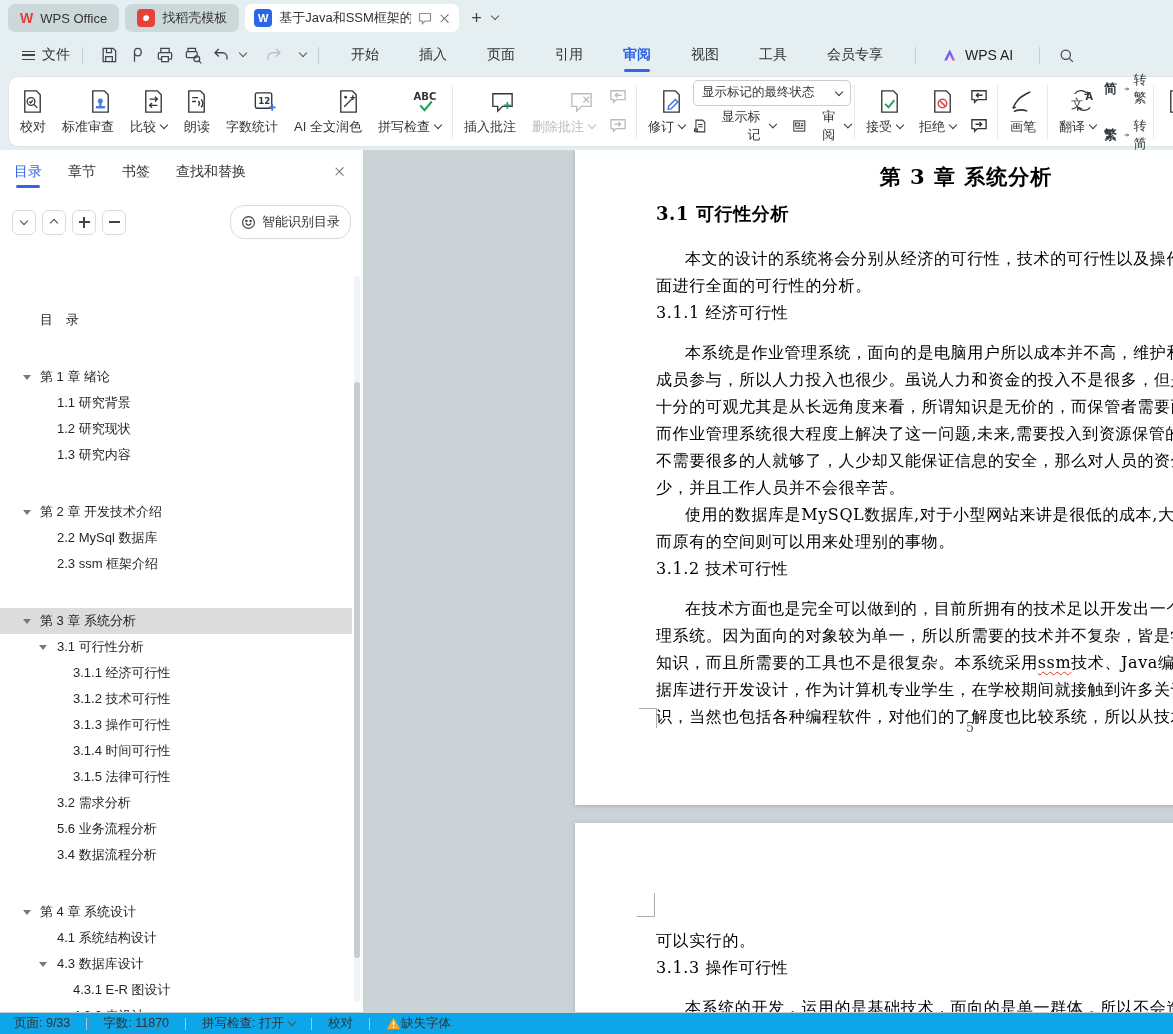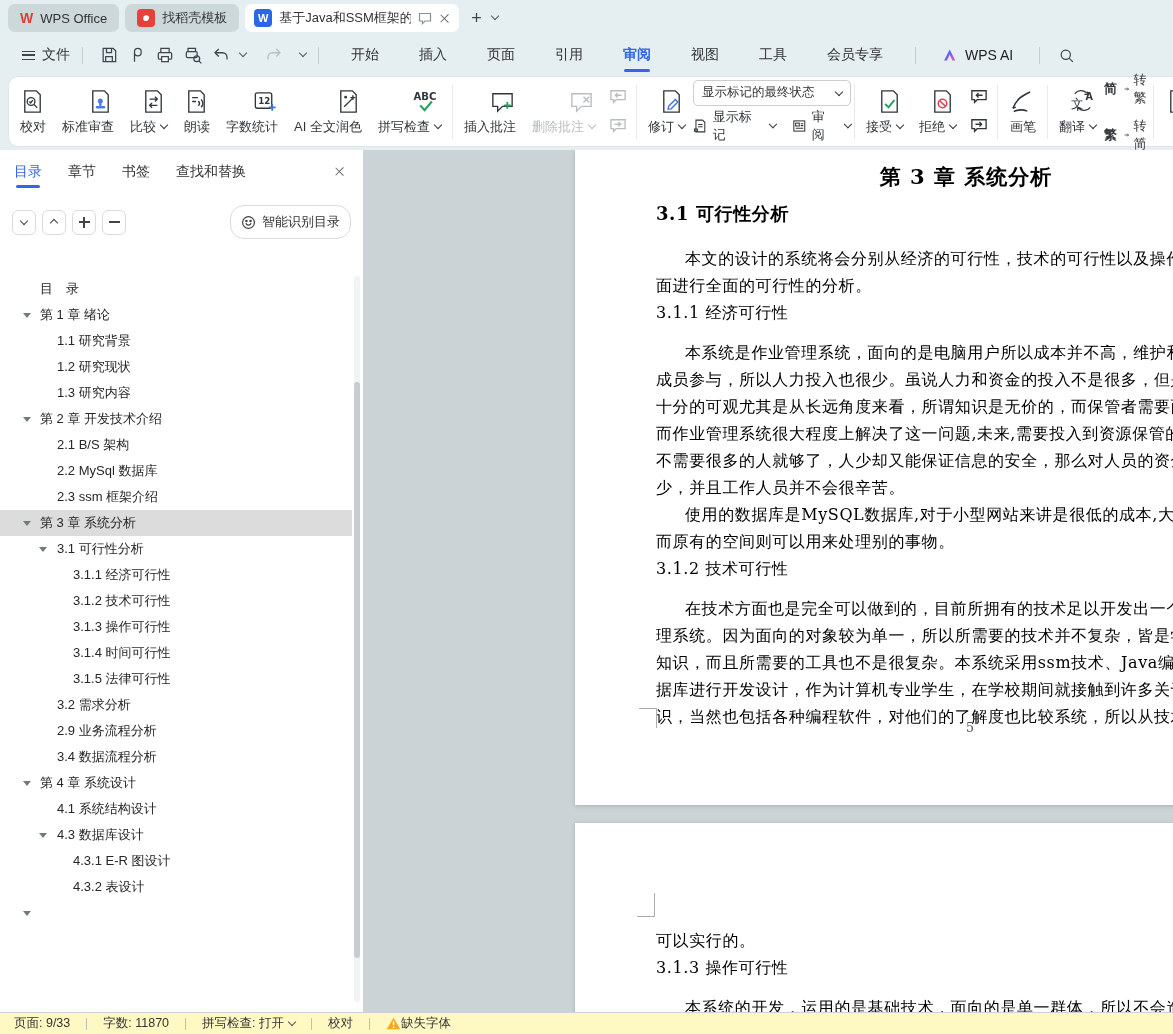--- a/index.html
+++ b/index.html
@@ -44,21 +44,21 @@
   
   .ribbon{position:absolute;top:76px;left:8px;right:-16px;height:71px;background:#fff;border:1px solid #dfe5e8;border-radius:10px;display:flex;align-items:center;padding:0 2px;}
   .rbtn{display:flex;flex-direction:column;align-items:flex-end;justify-content:center;gap:3px;padding:0 8px;height:64px;font-size:13px;color:#30363b;white-space:nowrap;}
   .rbtn .lbl{display:flex;align-items:center;}
   .rbtn.disabled{color:var(--disabled);}
   .rsep{width:1px;height:54px;background:#e6eaec;margin:0 3px;flex:none;}
   .minicol{display:flex;flex-direction:column;gap:13px;padding:0 6px;color:#30363b;}
   .minicol.dim{color:var(--disabled);}
   .rcol{display:flex;flex-direction:column;gap:2px;justify-content:center;height:64px;}
   .rselect{width:158px;height:26px;border:1px solid #c9ced2;border-radius:5px;display:flex;align-items:center;font-size:12.5px;color:#333;padding:0 8px;justify-content:space-between;background:#fff;}
-  .hrow{display:flex;align-items:center;gap:16px;}
+  .hrow{display:flex;align-items:center;gap:16px;text-align:right;}
   .hbtn{display:flex;align-items:center;gap:5px;font-size:13px;color:#30363b;}
   .convrow{display:flex;align-items:center;gap:4px;font-size:13px;color:#30363b;}
   .convrow .zh{font-size:13px;font-weight:bold;position:relative;margin-right:3px;}
   .corner{position:absolute;right:6px;bottom:4px;width:6px;height:6px;border-right:1.3px solid #9aa2a7;border-bottom:1.3px solid #9aa2a7;}
   .g67wrap{position:relative;display:flex;align-items:center;height:71px;}
 
   
   .sidebar{position:absolute;top:150px;left:0;width:363px;bottom:22px;background:#fff;}
   .stabs{display:flex;gap:26px;padding:13px 0 0 14px;font-size:14px;align-items:center;}
   .stab{padding-bottom:7px;position:relative;}
@@ -67,48 +67,48 @@
   .sclose{position:absolute;right:18px;top:16px;}
   .toolsrow{position:absolute;top:55px;left:12px;right:12px;display:flex;align-items:center;gap:6px;}
   .sqbtn{width:24px;height:25px;border:1px solid #d8dcde;border-radius:6px;background:#fff;display:flex;align-items:center;justify-content:center;color:#444;}
   .plusi{position:relative;width:11px;height:11px;}
   .plusi::before{content:'';position:absolute;left:4.8px;top:0;width:1.5px;height:11px;background:#444;}
   .plusi::after{content:'';position:absolute;left:0;top:4.8px;width:11px;height:1.5px;background:#444;}
   .minusi{width:11px;height:1.5px;background:#444;}
   .smart{margin-left:auto;height:27px;border:1px solid #d8dcde;border-radius:14px;display:flex;align-items:center;gap:6px;padding:16px 10px;font-size:13px;background:#fff;}
   .toc{position:absolute;top:126px;left:0;right:11px;}
   .toc-row{height:26px;display:flex;align-items:center;font-size:13px;color:#262626;position:relative;}
-  .toc-row.lv0{padding-left:40px;} .toc-row.lv1{padding-left:57px;} .toc-row.lv2{padding-left:73px;}
+  .toc-row.lv0{padding-left:40px;margin-top:31px;} .toc-row.lv1{padding-left:57px;} .toc-row.lv2{padding-left:73px;}
   .tri{display:none;position:absolute;top:10.5px;width:0;height:0;border-left:4px solid transparent;border-right:4px solid transparent;border-top:5px solid #6f7b80;}
   .toc-row.has-arrow .tri{display:block;}
   .toc-row.lv0 .tri{left:23px;} .toc-row.lv1 .tri{left:39px;}
   .toc-row.selected{background:#dcdcdc;}
   .strack{position:absolute;right:3px;top:126px;bottom:10px;width:6px;background:#f1f3f4;border-radius:3px;}
   .sthumb{position:absolute;right:3px;top:232px;height:576px;width:6px;background:#c7cccf;border-radius:3px;}
 
   
   .workspace{position:absolute;top:150px;left:363px;right:0;bottom:22px;background:var(--ws);overflow:hidden;}
   .page{position:absolute;left:212px;width:790px;background:#fff;box-shadow:0 1px 4px rgba(0,0,0,.18);}
   .page1{top:0;height:655px;}
   .page2{top:673px;height:420px;}
   .dots{position:absolute;left:265px;top:24px;width:3px;height:3px;border-radius:50%;background:#9aa2a7;box-shadow:6px 0 0 #9aa2a7,0 6px 0 #9aa2a7,6px 6px 0 #9aa2a7,0 12px 0 #9aa2a7,6px 12px 0 #9aa2a7;}
   .ptext{padding:10px 0 0 81px;width:701px;}
   .ptext2{padding:104px 0 0 81px;width:701px;}
   .dline{font-family:"DejaVu Serif","Liberation Serif",serif;font-size:16px;line-height:27px;letter-spacing:0.6px;color:#000;white-space:nowrap;}
   .dline.title{font-size:21px;font-weight:bold;line-height:34px;text-align:center;width:620px;letter-spacing:1px;margin-bottom:2px;}
   .dline.h2{font-size:18px;font-weight:bold;line-height:36px;margin:2px 0 4px;}
   .dline.ind{text-indent:29px;}
   .dline.gap{margin-top:13px;}
-  .sq{text-decoration-style:wavy;text-decoration-color:#e0321f;text-decoration-thickness:1px;text-underline-offset:3px;}
+  .sq{text-decoration:underline;text-decoration-style:wavy;text-decoration-color:#e0321f;text-decoration-thickness:1px;text-underline-offset:3px;}
   .cmark1{position:absolute;left:64px;top:558px;width:18px;height:20px;border-top:1px solid #a9aeb1;border-right:1px solid #a9aeb1;}
   .cmark2{position:absolute;left:62px;top:70px;width:18px;height:24px;border-bottom:1px solid #a9aeb1;border-right:1px solid #a9aeb1;}
   .pagenum{position:absolute;top:570px;left:0;width:790px;text-align:center;font-size:12.5px;color:#4a5055;font-family:"DejaVu Serif",serif;}
 
   
-  .statusbar{position:absolute;left:0;right:0;bottom:0;height:22px;background:#fef9c3;border-top:1px solid #c9d2d6;display:flex;align-items:center;font-size:12.5px;color:#333;padding-left:14px;}
+  .statusbar{position:absolute;left:0;right:0;bottom:0;height:22px;background:#0ea5e9;border-top:1px solid #c9d2d6;display:flex;align-items:center;font-size:12.5px;color:#333;padding-left:14px;}
   .sdiv{width:1px;height:12px;background:#b9c2c6;margin:0 16px;}
   .swarn{display:flex;align-items:center;}
 </style>
 </head>
 <body>
 
 <div class="tabbar">
   <div class="tab gray">
     <span class="wlogo">W</span>
     <span>WPS Office</span>
@@ -512,24 +512,20 @@
       <div class="toc-row lv1">
 
         <span>1.3 研究内容</span>
       </div>
 
       <div class="toc-row lv0 has-arrow">
         <span class="tri"></span>
         <span>第 2 章 开发技术介绍</span>
       </div>
 
-      <div class="toc-row lv1">
-
-        <span>2.1 B/S 架构</span>
-      </div>
 
       <div class="toc-row lv1">
 
         <span>2.2 MySql 数据库</span>
       </div>
 
       <div class="toc-row lv1">
 
         <span>2.3 ssm 框架介绍</span>
       </div>
@@ -569,21 +565,21 @@
         <span>3.1.5 法律可行性</span>
       </div>
 
       <div class="toc-row lv1">
 
         <span>3.2 需求分析</span>
       </div>
 
       <div class="toc-row lv1">
 
-        <span>2.9 业务流程分析</span>
+        <span>5.6 业务流程分析</span>
       </div>
 
       <div class="toc-row lv1">
 
         <span>3.4 数据流程分析</span>
       </div>
 
       <div class="toc-row lv0 has-arrow">
         <span class="tri"></span>
         <span>第 4 章 系统设计</span>

